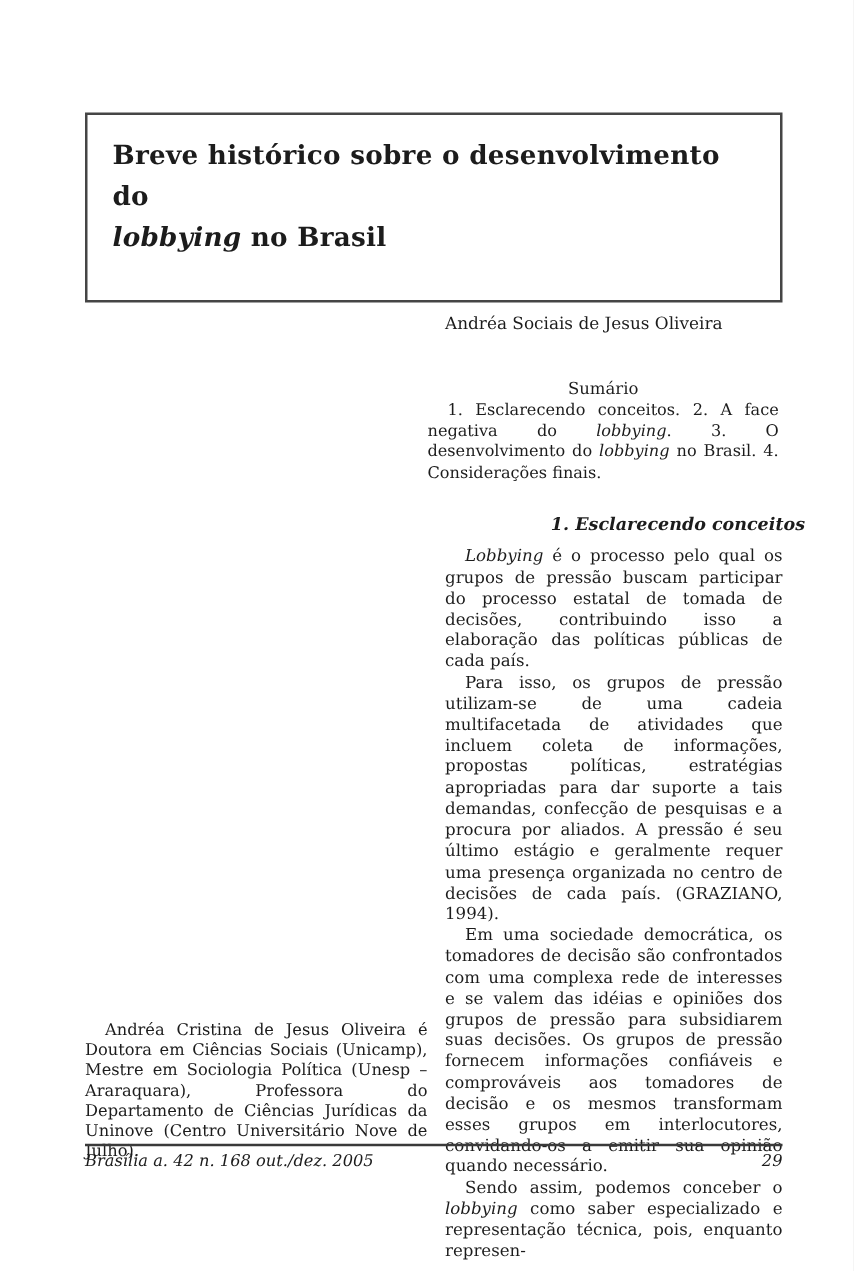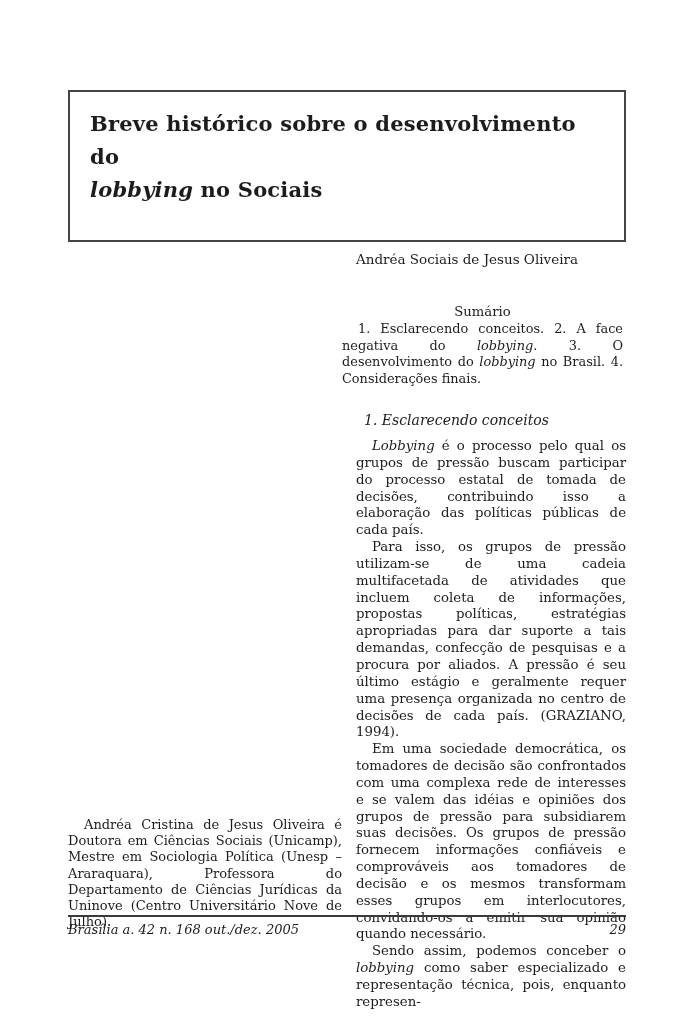--- a/index.html
+++ b/index.html
@@ -50,26 +50,27 @@
     margin-bottom:1px;
   }
   .summary-text{
     font-size:12.9px;
     line-height:16.4px;
     text-align:justify;
     text-indent:16px;
   }
   .section-heading{
     position:absolute;
-    left:364px; top:411px;
+    left:374px; top:411px;
     width:270px;
-    text-align:left;
+    text-align:right;
     font-style:italic;
     font-size:14px;
     line-height:18px;
+    font-weight:bold;
   }
   .article-body{
     position:absolute;
     left:356px; top:438px;
     width:270px;
   }
   .article-body p{
     font-size:13.3px;
     line-height:16.85px;
     text-align:justify;
@@ -112,21 +113,21 @@
   em{font-style:italic;}
 </style>
 </head>
 <body>
 
 <div class="page">
 
   <div class="title-box">
     <div>
       <div class="title-line"><span>Breve histórico sobre o desenvolvimento do</span></div>
-      <div class="title-line"><em>lobbying</em><span> no Sociais</span></div>
+      <div class="title-line"><em>lobbying</em><span> no Brasil</span></div>
     </div>
   </div>
 
   <div class="author-line">Andréa Sociais de Jesus Oliveira</div>
 
   <div class="summary">
     <div class="summary-heading">Sumário</div>
     <div class="summary-text"><span>1. Esclarecendo conceitos. 2. A face negativa do </span><em>lobbying</em><span>. 3. O desenvolvimento do </span><em>lobbying</em><span> no Brasil. 4. Considerações finais.</span></div>
   </div>
 

